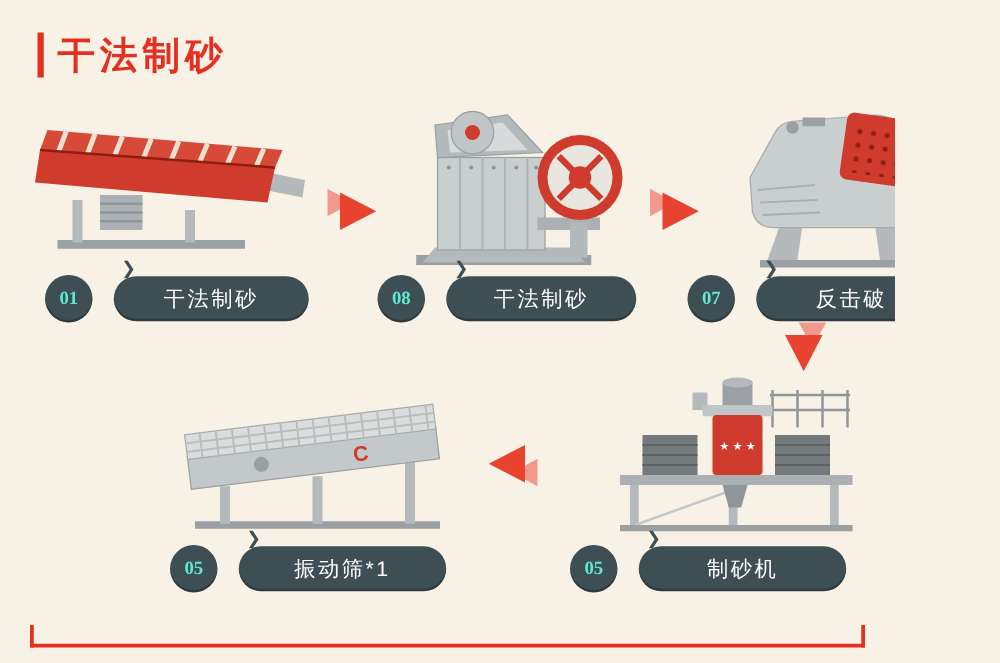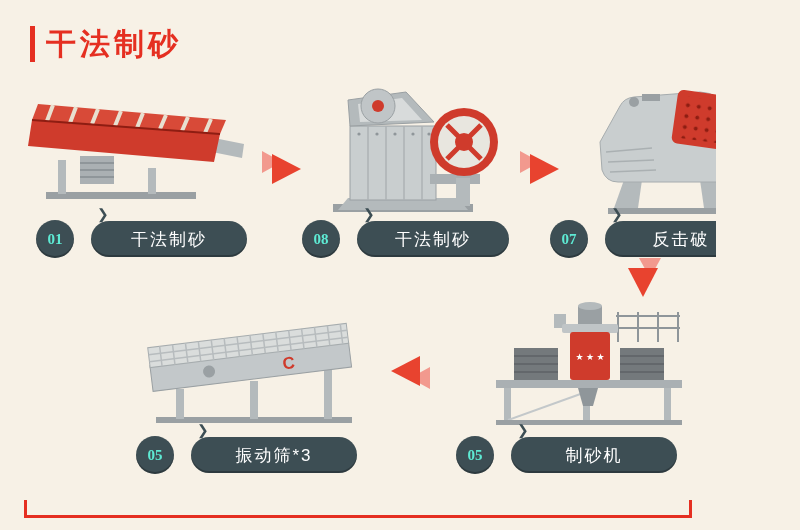--- a/index.html
+++ b/index.html
@@ -259,21 +259,21 @@
     <div class="pill">
       <span class="chev">❯</span>
       <span class="pill-text">制砂机</span>
     </div>
   </div>
 
   <div class="step s-5">
     <div class="num">05</div>
     <div class="pill">
       <span class="chev">❯</span>
-      <span class="pill-text">振动筛*3</span>
+      <span class="pill-text">振动筛*1</span>
     </div>
   </div>
 
   <div class="frame-bottom"></div>
   <div class="frame-tick-left"></div>
   <div class="frame-tick-right"></div>
 
 </div>
 
 </body></html>

